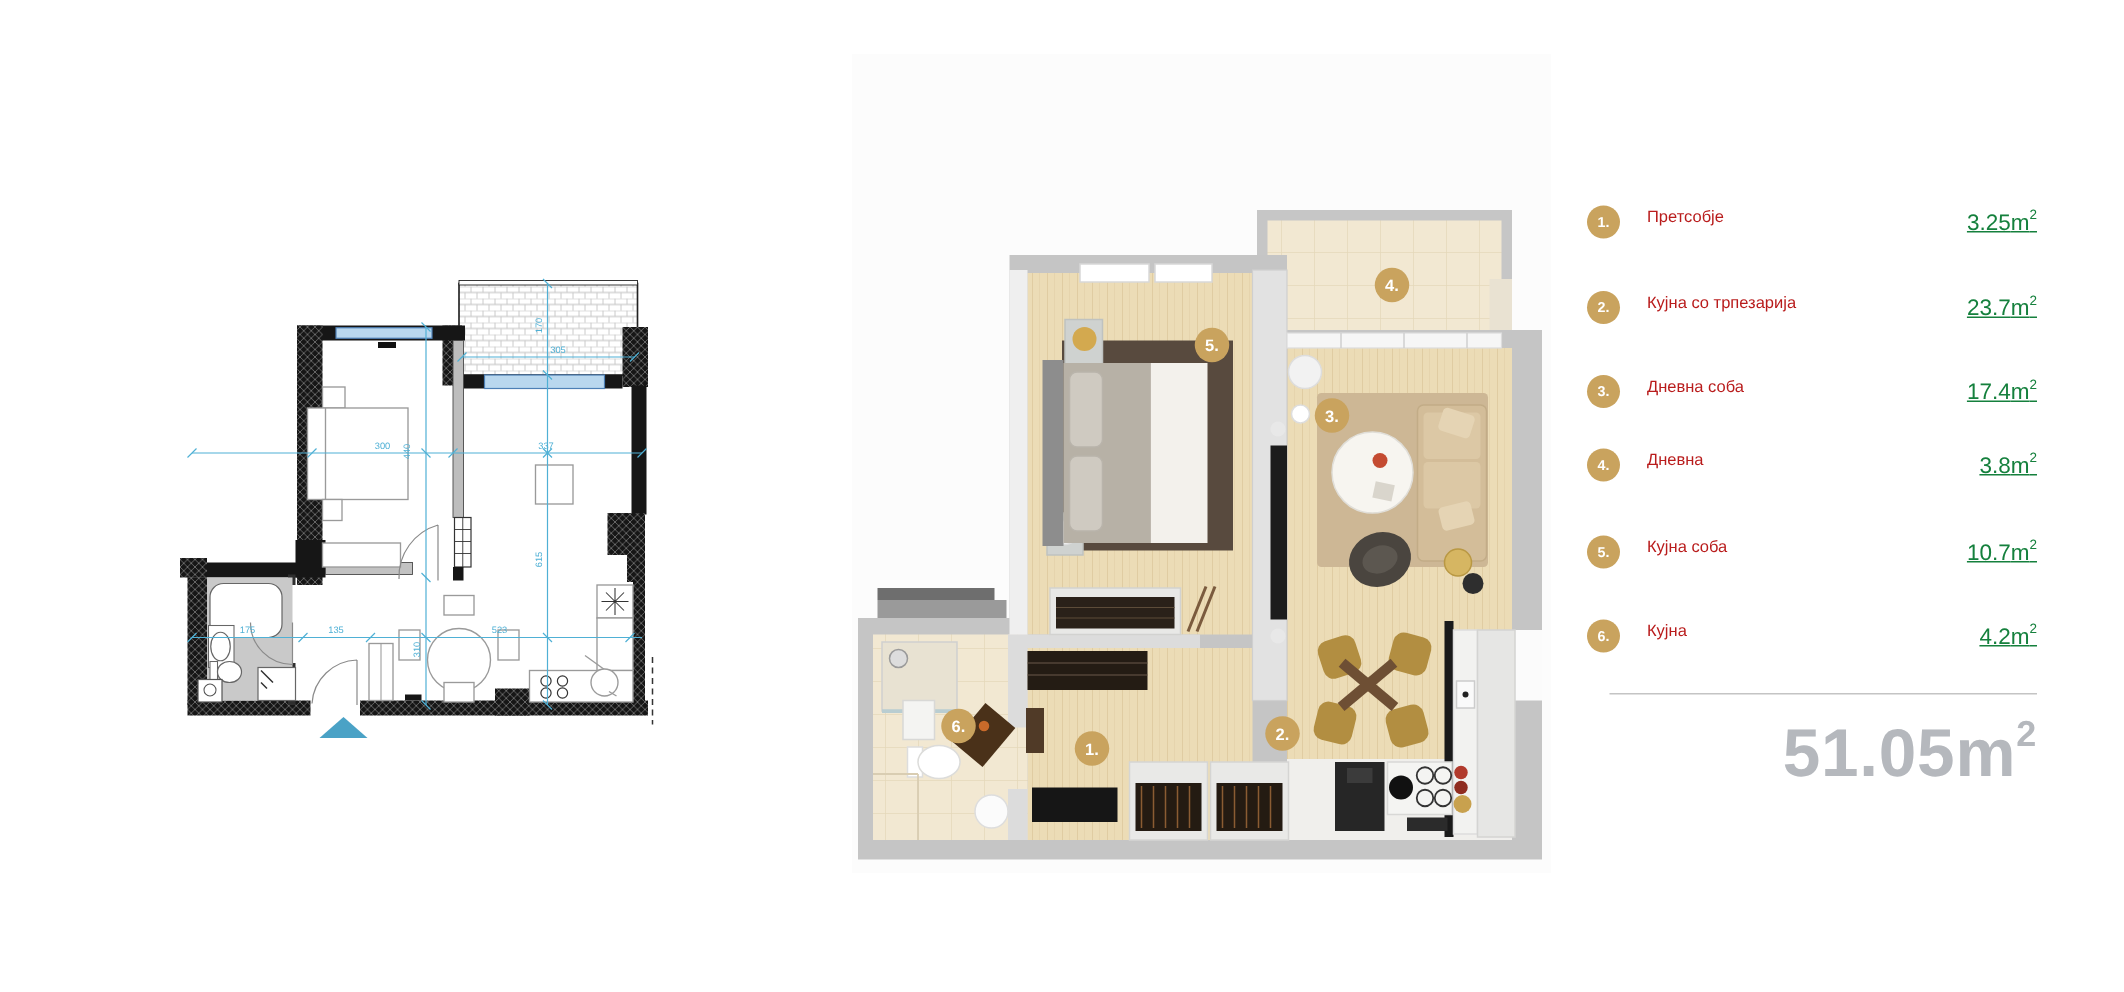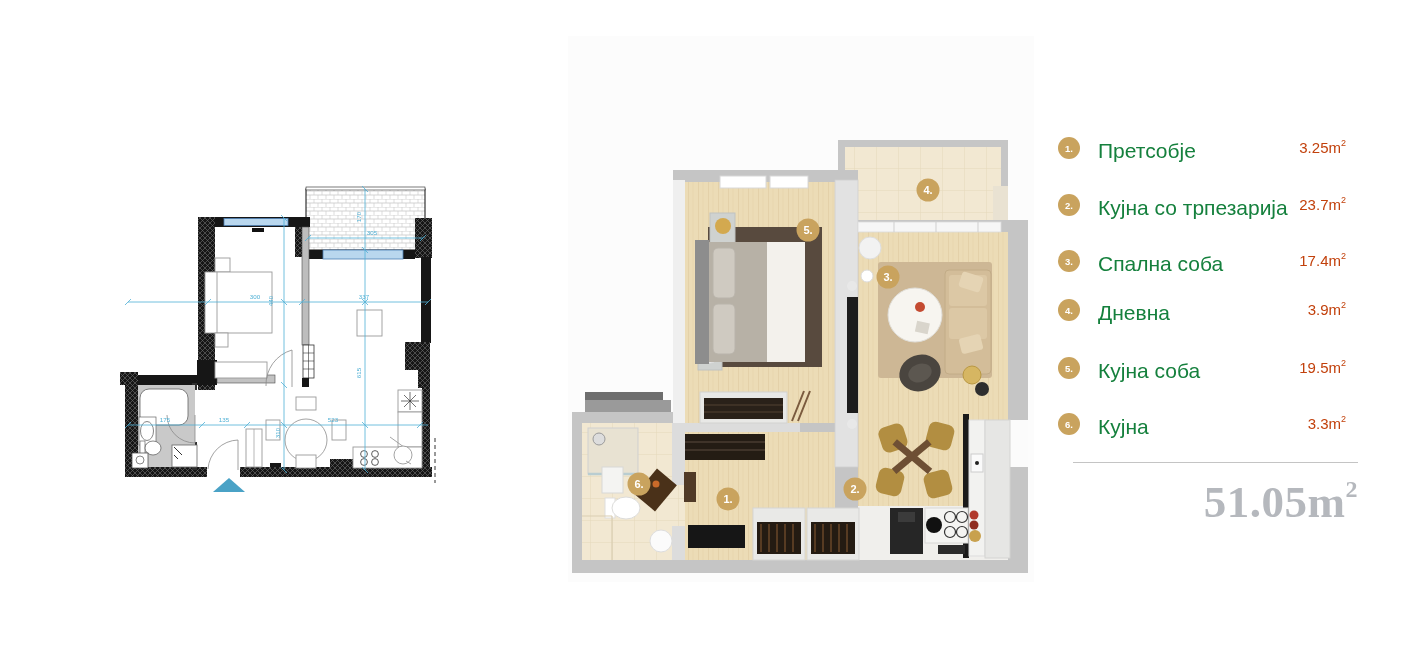--- a/index.html
+++ b/index.html
@@ -11,27 +11,27 @@
   .lrow{position:absolute;left:0;width:300px;height:24px;}
   .lrow:nth-of-type(1){top:3px;}
   .lrow:nth-of-type(2){top:60px;}
   .lrow:nth-of-type(3){top:116px;}
   .lrow:nth-of-type(4){top:165px;}
   .lrow:nth-of-type(5){top:223px;}
   .lrow:nth-of-type(6){top:279px;}
   .lbadge{position:absolute;left:0;top:0;width:22px;height:22px;border-radius:50%;
           background:#c9a35e;color:#ffffff;font-size:9.5px;font-weight:bold;
           display:flex;align-items:center;justify-content:center;letter-spacing:0;}
-  .llabel{position:absolute;left:40px;top:2px;font-size:21px;color:#15803d;white-space:nowrap;}
-  .larea{position:absolute;right:12px;top:2px;font-size:15px;color:#c2410c;white-space:nowrap;}
+  .llabel{position:absolute;left:40px;top:2px;font-size:11px;color:#b91c1c;white-space:nowrap;}
+  .larea{position:absolute;right:0;top:2px;font-size:15px;color:#15803d;white-space:nowrap;text-decoration:underline;}
   .larea sup{font-size:9px;position:relative;top:-1px;}
   .ldivider{position:absolute;left:15px;top:328px;width:285px;height:0;
             border-top:1.5px solid #c4c4c4;}
   .ltotal{position:absolute;right:0;top:342px;width:300px;text-align:right;
-          font-size:45px;font-weight:bold;color:#b5b8bd;letter-spacing:0.5px;font-family:Liberation Serif, serif;}
+          font-size:45px;font-weight:bold;color:#b5b8bd;letter-spacing:0.5px;}
   .ltotal sup{font-size:24px;position:relative;top:-4px;}
   svg text.dim{font-family:"Liberation Sans",sans-serif;font-size:6.2px;fill:#4fb0d5;}
   svg text.bnum{font-family:"Liberation Sans",sans-serif;font-size:11px;font-weight:bold;
                 fill:#ffffff;text-anchor:middle;}
 </style>
 </head>
 <body>
 
 <div class="stage">
 
@@ -339,35 +339,35 @@
       <span class="llabel">Претсобје</span>
       <span class="larea"><span>3.25</span><span>m</span><sup>2</sup></span>
     </div>
     <div class="lrow">
       <span class="lbadge">2.</span>
       <span class="llabel">Кујна со трпезарија</span>
       <span class="larea"><span>23.7</span><span>m</span><sup>2</sup></span>
     </div>
     <div class="lrow">
       <span class="lbadge">3.</span>
-      <span class="llabel">Спална соба</span>
+      <span class="llabel">Дневна соба</span>
       <span class="larea"><span>17.4</span><span>m</span><sup>2</sup></span>
     </div>
     <div class="lrow">
       <span class="lbadge">4.</span>
       <span class="llabel">Дневна</span>
-      <span class="larea"><span>3.9</span><span>m</span><sup>2</sup></span>
+      <span class="larea"><span>3.8</span><span>m</span><sup>2</sup></span>
     </div>
     <div class="lrow">
       <span class="lbadge">5.</span>
       <span class="llabel">Кујна соба</span>
-      <span class="larea"><span>19.5</span><span>m</span><sup>2</sup></span>
+      <span class="larea"><span>10.7</span><span>m</span><sup>2</sup></span>
     </div>
     <div class="lrow">
       <span class="lbadge">6.</span>
       <span class="llabel">Кујна</span>
-      <span class="larea"><span>3.3</span><span>m</span><sup>2</sup></span>
+      <span class="larea"><span>4.2</span><span>m</span><sup>2</sup></span>
     </div>
     <div class="ldivider"></div>
     <div class="ltotal"><span>51.05</span><span>m</span><sup>2</sup></div>
   </div>
 
 </div>
 
 </body></html>

